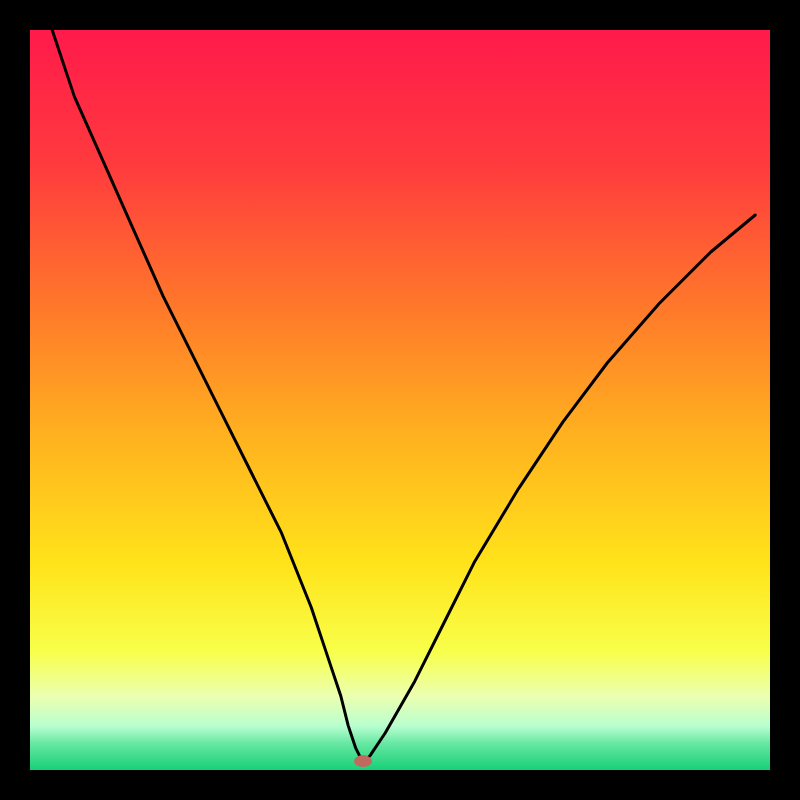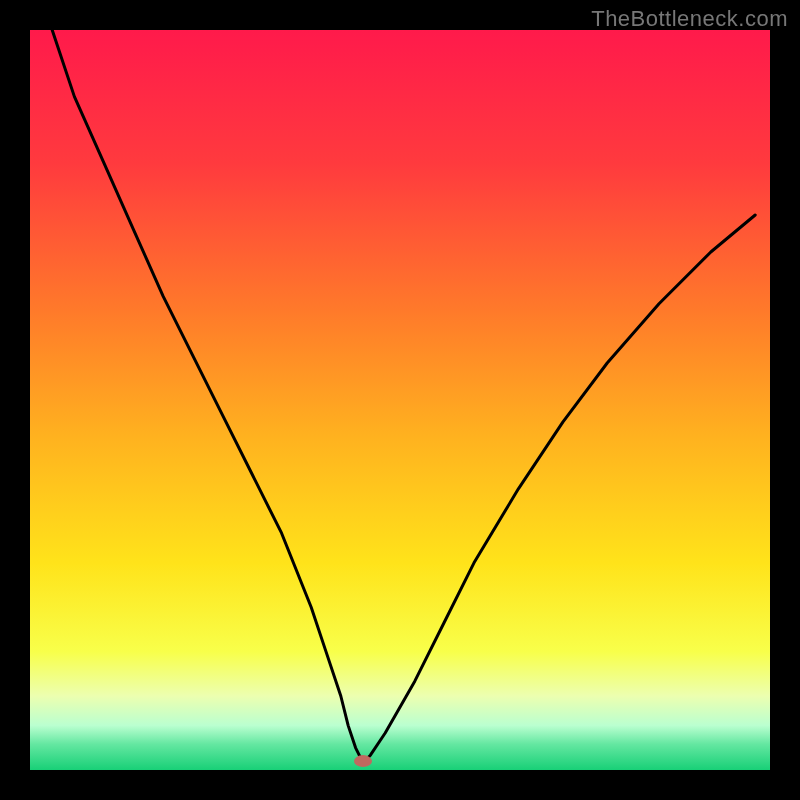--- a/index.html
+++ b/index.html
@@ -42,14 +42,13 @@
           <stop offset="94%" stop-color="#baffd0"></stop>
           <stop offset="96.5%" stop-color="#64e7a1"></stop>
           <stop offset="100%" stop-color="#18d077"></stop>
         </linearGradient>
       </defs>
       <rect x="0" y="0" width="800" height="800" fill="#000000"></rect>
       <rect x="30" y="30" width="740" height="740" fill="url(#bg-grad)"></rect>
       <path d="M52.2 30.0 L74.4 96.6 L104.0 163.2 L133.6 229.8 L163.2 296.4 L192.8 355.6 L222.4 414.8 L252.0 474.0 L281.6 533.2 L311.2 607.2 L326.0 651.6 L340.8 696.0 L348.2 725.6 L355.6 747.8 L363.0 762.6 L370.4 755.2 L385.2 733.0 L414.8 681.2 L444.4 622.0 L474.0 562.8 L518.4 488.8 L562.8 422.2 L607.2 363.0 L659.0 303.8 L710.8 252.0 L755.2 215.0" fill="none" stroke="#000" stroke-width="3" stroke-linecap="round" stroke-linejoin="round"></path>
       <ellipse cx="363" cy="761.12" rx="9" ry="6" fill="#c0695f"></ellipse>
     </svg>
-  <div class="watermark">TheBottleneck.com</div>
 </div>
 
 </body></html>

